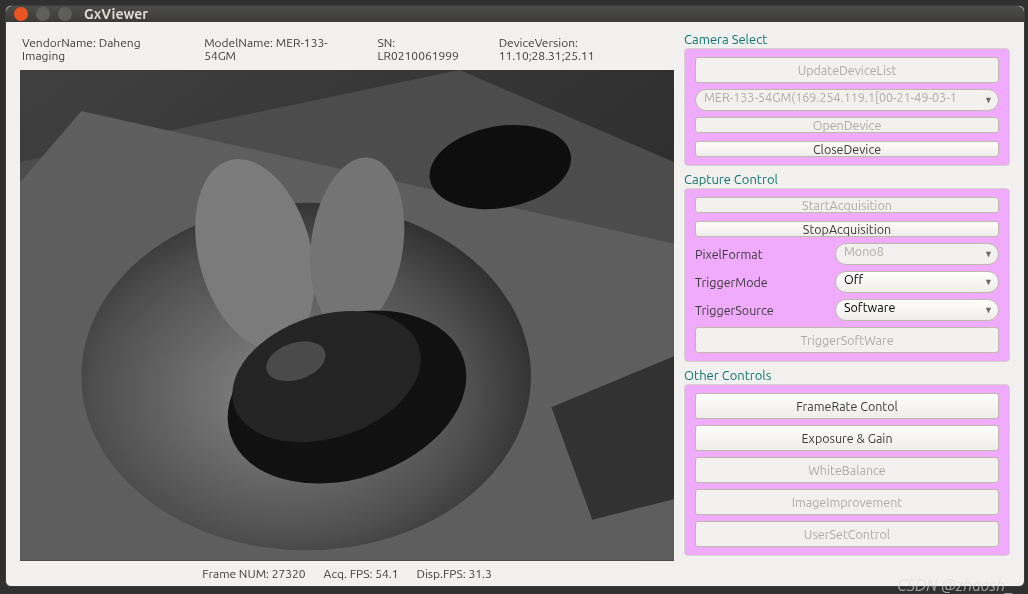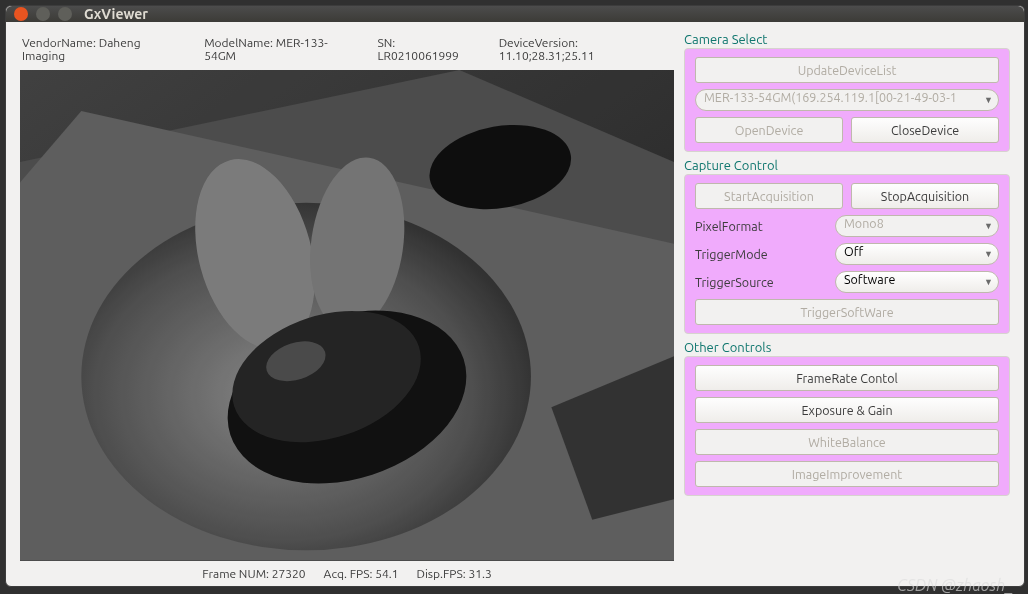--- a/index.html
+++ b/index.html
@@ -15,21 +15,21 @@
     .left { flex:1; display:flex; flex-direction:column; }
     .info-row { font-size:12px; color:#3c3c3c; padding:4px 2px 8px 2px; display:flex; gap:22px; }
     .preview { flex:1; background:#000; position:relative; overflow:hidden; }
     .status-row { font-size:12px; color:#3c3c3c; text-align:center; padding:6px 0 0 0; display:flex; justify-content:center; gap:18px; }
     .right { width:326px; display:flex; flex-direction:column; gap:6px; }
     .group-label { font-size:13px; color:#0f766e; margin-bottom:2px; }
     .group { border:1px solid #d6d3ce; border-radius:4px; padding:8px 10px; display:flex; flex-direction:column; gap:6px; background:#f0abfc; }
     .btn { height:26px; border:1px solid #bfb8ad; border-radius:3px; background:linear-gradient(#fefefe,#efedea); font-size:12.5px; color:#3c3c3c; cursor:pointer; }
     .btn:disabled { color:#b1aca3; background:#f2f1f0; cursor:default; }
     .btn.full { width:100%; }
-    .row2 { display:flex; gap:8px; }
+    .row2 { display:flex; gap:8px;flex-direction:column; }
     .row2 > * { flex:1; }
     .field-row { display:flex; align-items:center; gap:20px; }
     .field-label { width:120px; font-size:12.5px; color:#3c3c3c; }
     .select { flex:1; height:22px; border:1px solid #bfb8ad; border-radius:12px; background:linear-gradient(#fff,#efedea); font-size:12.5px; padding:0 22px 9px 8px; position:relative; text-align:left; }
     .select:disabled { color:#b1aca3; background:#f2f1f0; }
     .chev { position:absolute; right:6px; top:50%; transform:translateY(-50%); font-size:9px; color:#6b6b6b; pointer-events:none; }
     .select-wrap { position:relative; flex:1; display:flex; }
     .watermark { position:fixed; right:14px; bottom:0; color:rgba(220,220,220,0.65); font-size:16px; font-style:italic; pointer-events:none; }
     
     .preview svg { width:100%; height:100%; display:block; }
@@ -140,20 +140,21 @@
         </div>
       </div>
 
       <div>
         <div class="group-label">Other Controls</div>
         <div class="group">
           <button class="btn full">FrameRate Contol</button>
           <button class="btn full">Exposure &amp; Gain</button>
           <button class="btn full" disabled="">WhiteBalance</button>
           <button class="btn full" disabled="">ImageImprovement</button>
+          <button class="btn full" disabled="">UserSetControl</button>
         </div>
       </div>
     </div>
 
   </div>
 </div>
 
 <div class="watermark">CSDN @zhaosh_</div>
 
 </body></html>

